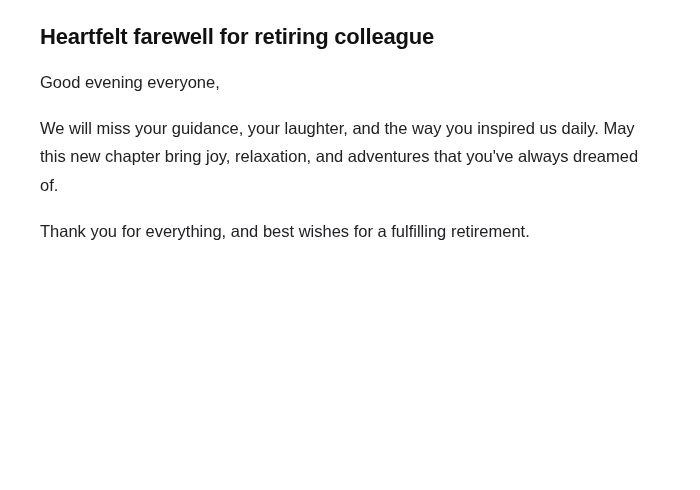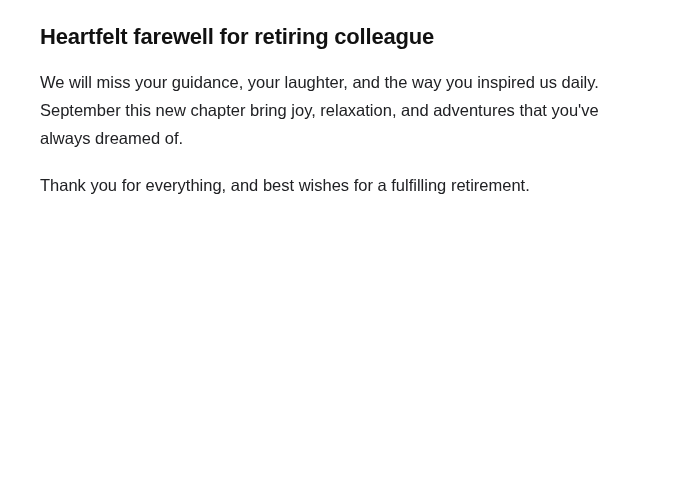--- a/index.html
+++ b/index.html
@@ -40,18 +40,19 @@
   .doc-paragraph:last-child {
     margin-bottom: 4px;
   }
 </style>
 </head>
 <body>
 
 <div class="document">
   <h1 class="doc-title">Heartfelt farewell for retiring colleague</h1>
 
+  <p class="doc-paragraph">Good evening everyone,</p>
 
 
-  <p class="doc-paragraph">We will miss your guidance, your laughter, and the way you inspired us daily. September this new chapter bring joy, relaxation, and adventures that you've always dreamed of.</p>
+  <p class="doc-paragraph">We will miss your guidance, your laughter, and the way you inspired us daily. May this new chapter bring joy, relaxation, and adventures that you've always dreamed of.</p>
 
   <p class="doc-paragraph">Thank you for everything, and best wishes for a fulfilling retirement.</p>
 </div>
 
 </body></html>

